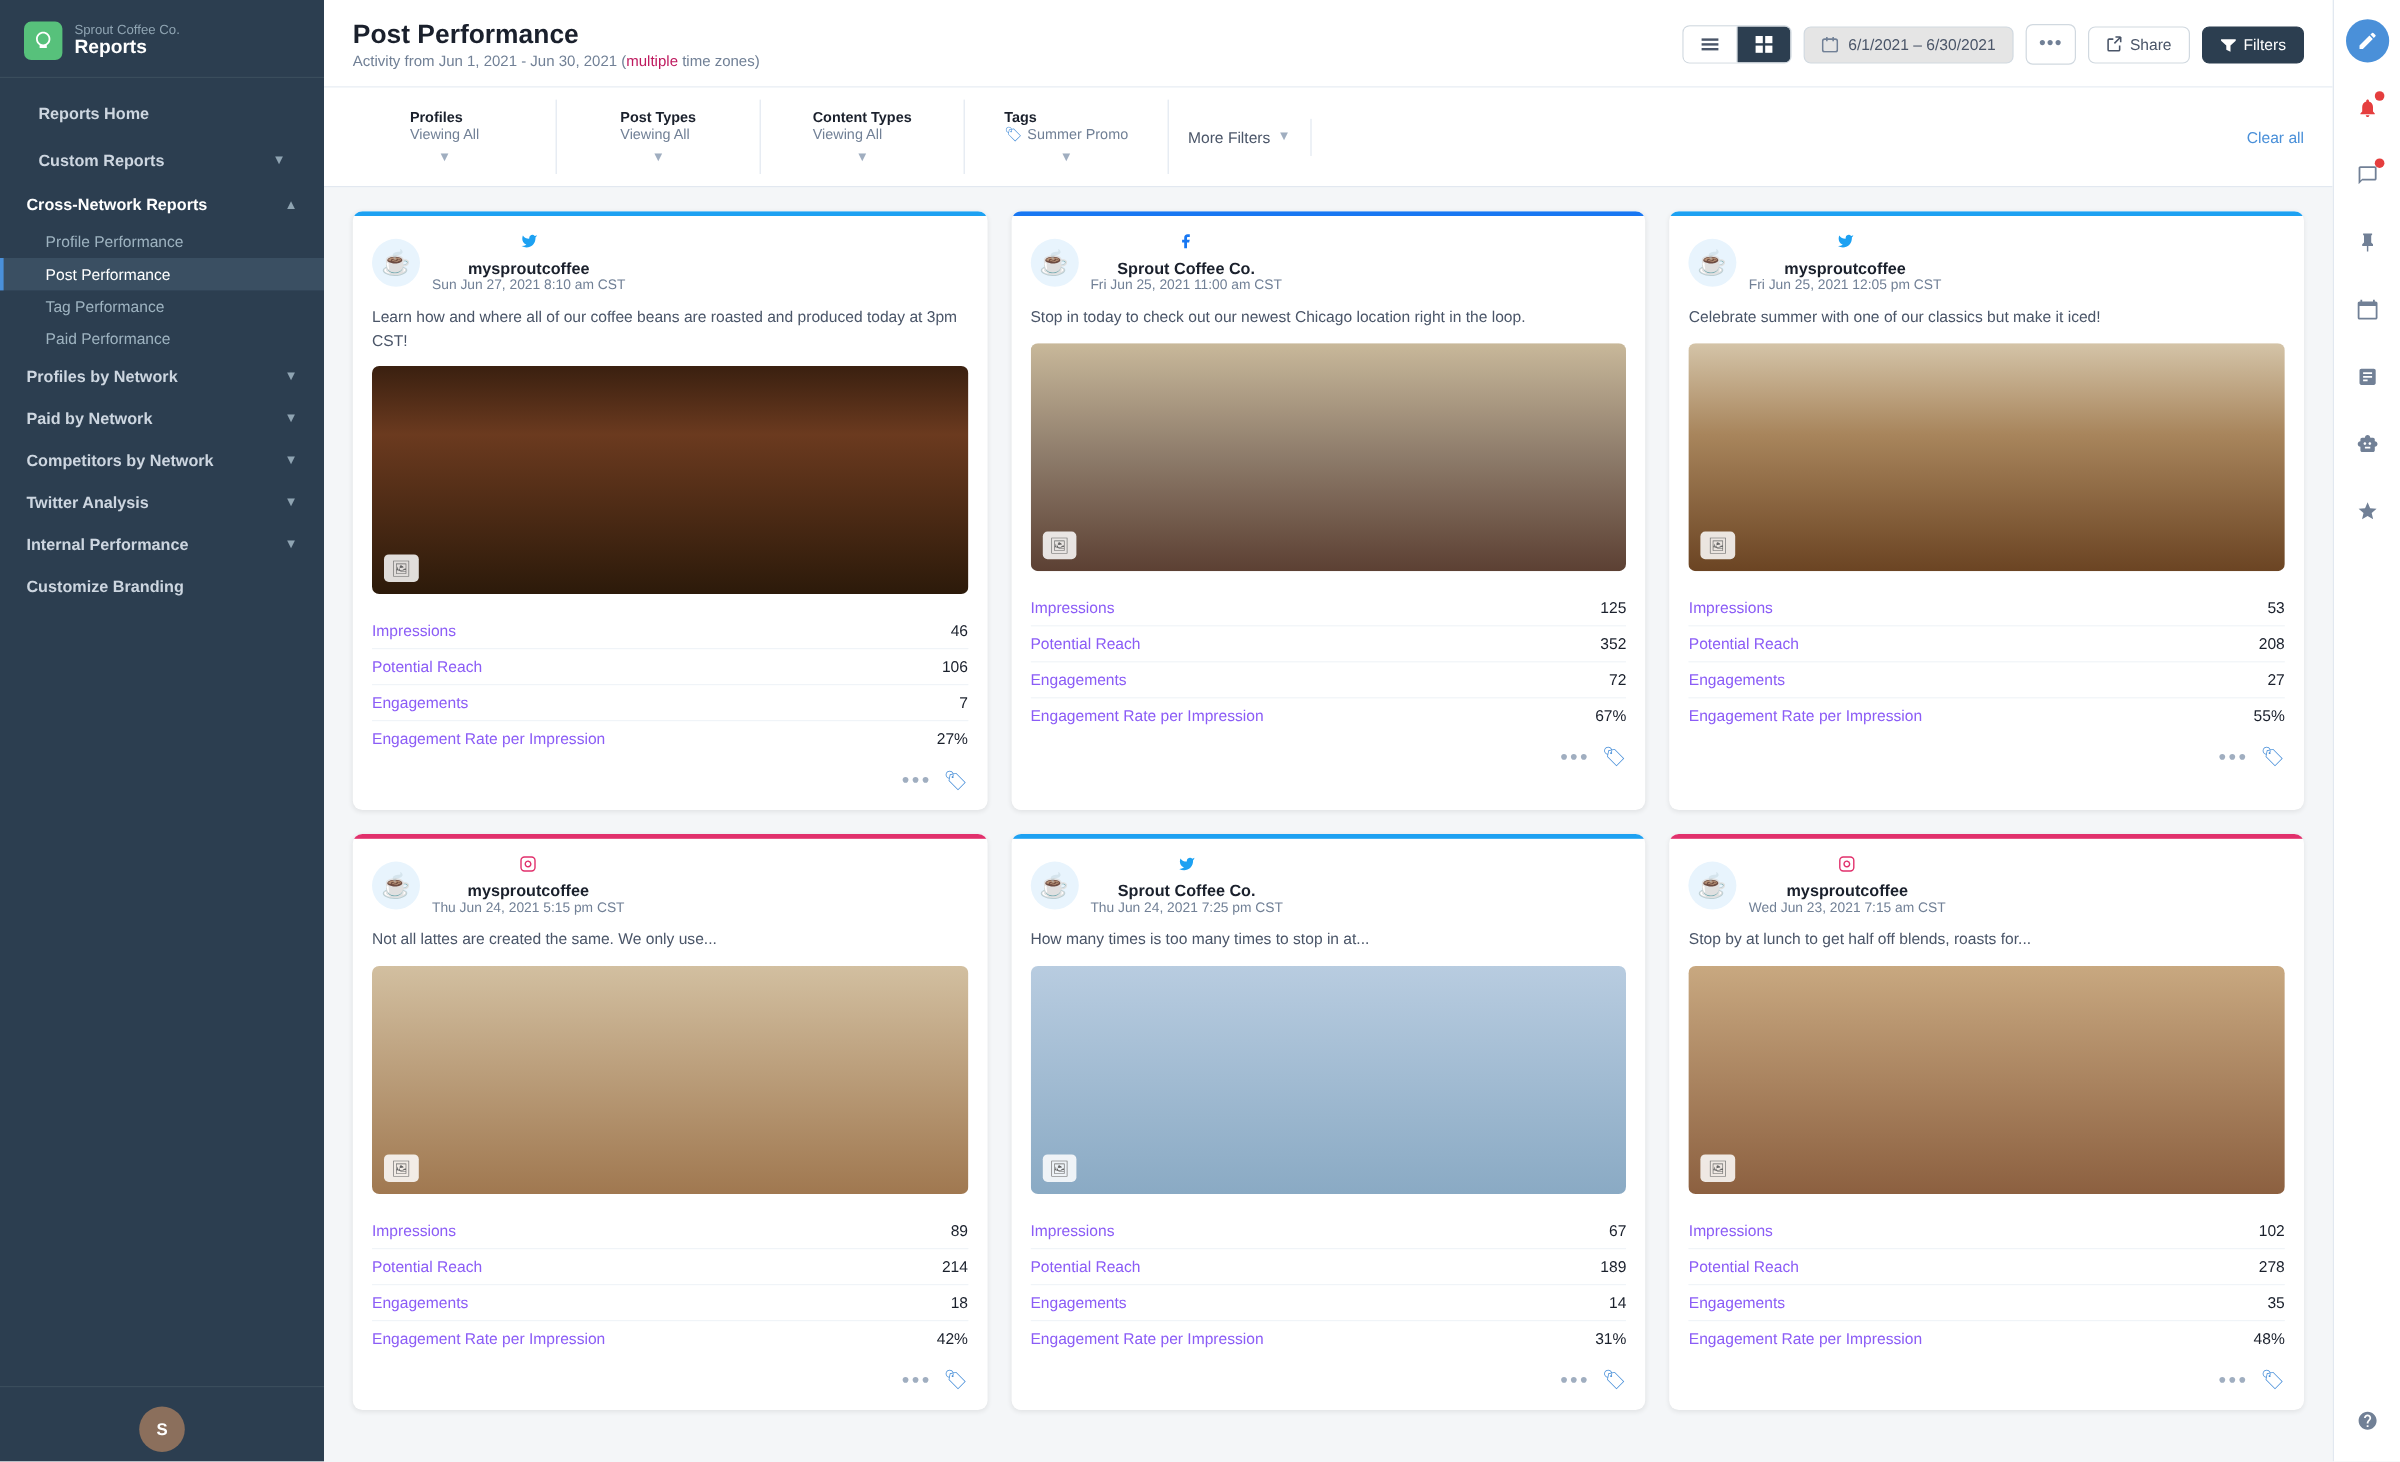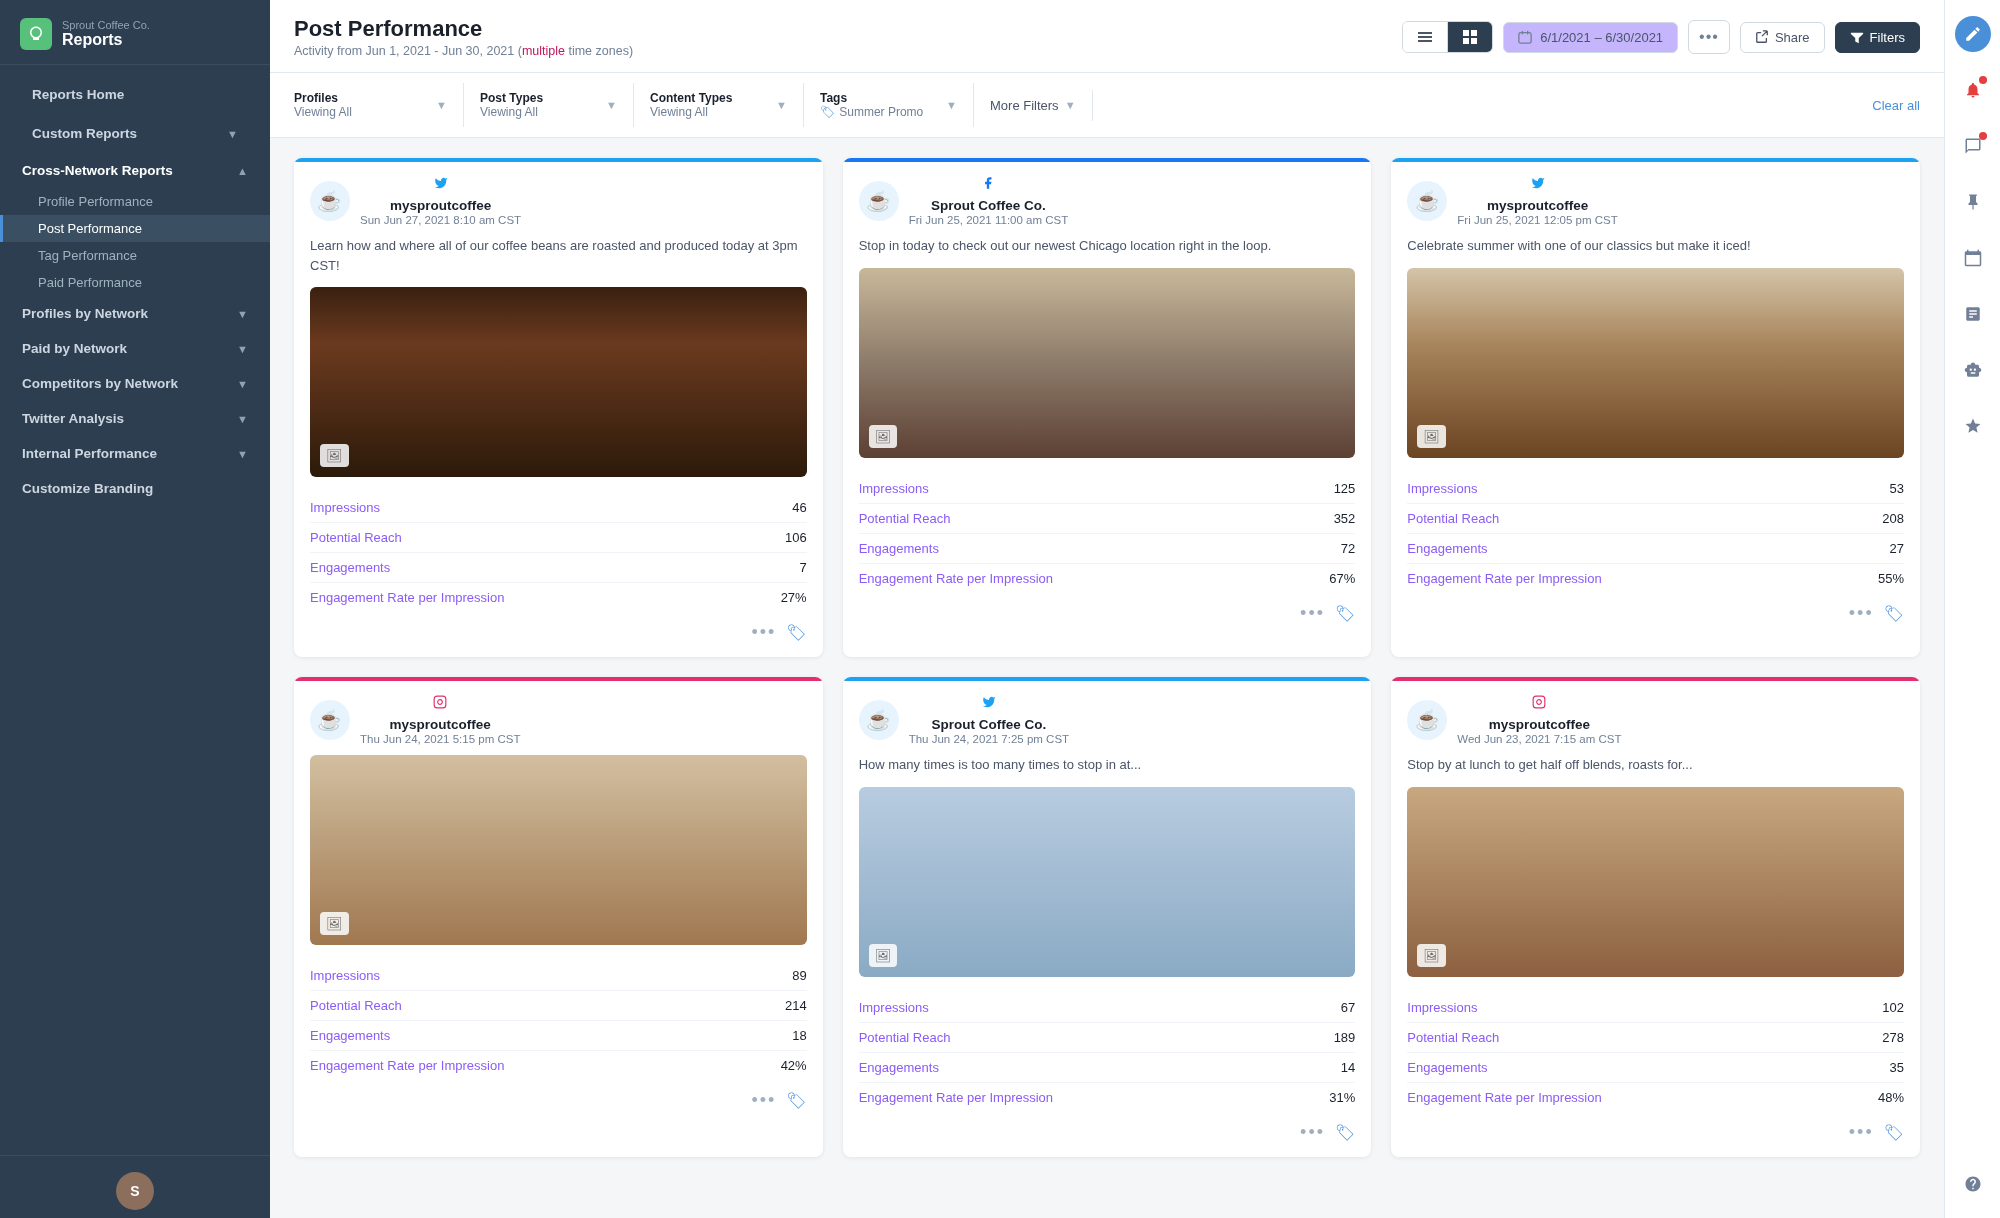--- a/index.html
+++ b/index.html
@@ -31,25 +31,25 @@
     .header-left p { font-size: 12.5px; color: #718096; margin-top: 2px; }
     .header-left p a { color: #be185d; text-decoration: none; }
     .header-right { display: flex; align-items: center; gap: 10px; }
     .btn { border: 1px solid #d1d9e0; background: white; border-radius: 6px; padding: 7px 14px; font-size: 13px; cursor: pointer; display: flex; align-items: center; gap: 6px; color: #4a5568; }
     .btn-icon { border: 1px solid #d1d9e0; background: white; border-radius: 6px; padding: 7px 10px; cursor: pointer; color: #4a5568; display: flex; align-items: center; }
     .btn-group { display: flex; border: 1px solid #d1d9e0; border-radius: 6px; overflow: hidden; }
     .btn-group .btn { border: none; border-radius: 0; border-right: 1px solid #d1d9e0; }
     .btn-group .btn:last-child { border-right: none; }
     .btn-group .btn.active { background: #2c3e50; color: white; }
     .btn-primary { background: #2c3e50; color: white; border-color: #2c3e50; }
-    .btn-date { background: #c4b5fd; border: 1px solid #d1d9e0; border-radius: 6px; padding: 7px 14px; font-size: 13px; display: flex; align-items: center; gap: 8px; cursor: pointer; color: #4a5568; }
+    .btn-date { background: #e5e5e5; border: 1px solid #d1d9e0; border-radius: 6px; padding: 7px 14px; font-size: 13px; display: flex; align-items: center; gap: 8px; cursor: pointer; color: #4a5568; }
 
     
     .filters-bar { background: white; border-bottom: 1px solid #e2e8f0; padding: 10px 24px; display: flex; align-items: center; gap: 0; flex-shrink: 0; }
-    .filter-item { display: flex; align-items: center; padding: 8px 16px; border-right: 1px solid #e2e8f0; cursor: pointer; gap: 6px; min-width: 170px; }
+    .filter-item { display: flex; align-items: center; padding: 8px 16px; border-right: 1px solid #e2e8f0; cursor: pointer; gap: 6px; min-width: 170px; flex-direction: column; }
     .filter-item:first-child { padding-left: 0; }
     .filter-label { display: flex; flex-direction: column; flex: 1; }
     .filter-label-title { font-size: 12px; font-weight: 600; color: #1a202c; }
     .filter-label-value { font-size: 12px; color: #718096; display: flex; align-items: center; gap: 4px; }
     .filter-chevron { color: #a0aec0; font-size: 11px; }
     .clear-all { margin-left: auto; color: #4a90d9; font-size: 13px; cursor: pointer; padding: 8px 0; }
     .more-filters { display: flex; align-items: center; gap: 6px; padding: 8px 16px; cursor: pointer; font-size: 13px; color: #4a5568; border-right: 1px solid #e2e8f0; }
 
     
     .content { flex: 1; overflow-y: auto; padding: 20px 24px; }
@@ -421,20 +421,21 @@
             <span class="network-icon instagram"><svg width="14" height="14" viewBox="0 0 24 24" fill="none" stroke="#e1306c" stroke-width="2">
                     <rect x="2" y="2" width="20" height="20" rx="5"></rect>
                     <path d="M16 11.37A4 4 0 1112.63 8 4 4 0 0116 11.37z"></path>
                     <line x1="17.5" y1="6.5" x2="17.51" y2="6.5"></line>
                   </svg></span>
             <span class="profile-name">mysproutcoffee</span>
           </div>
           <div class="post-time">Thu Jun 24, 2021 5:15 pm CST</div>
         </div>
       </div>
+      <div class="post-text">Not all lattes are created the same. We only use...</div>
       <div class="post-image">
         <div class="post-image-placeholder img-latte">
           <span class="post-image-icon">🖼</span>
         </div>
       </div>
       <div class="post-stats">
 
       <div class="stat-row">
         <span class="stat-label">Impressions</span>
         <span class="stat-value">89</span>

